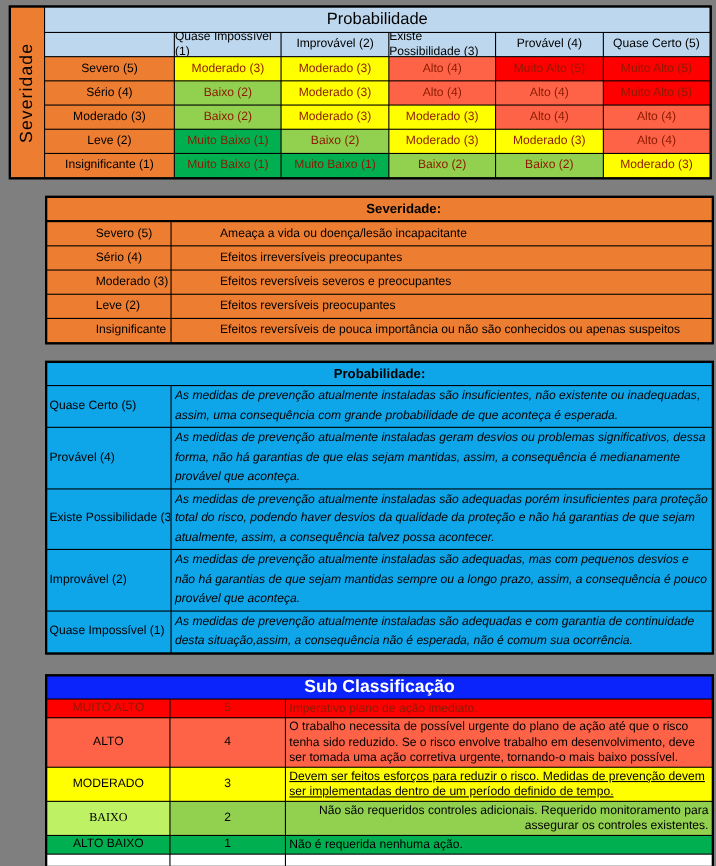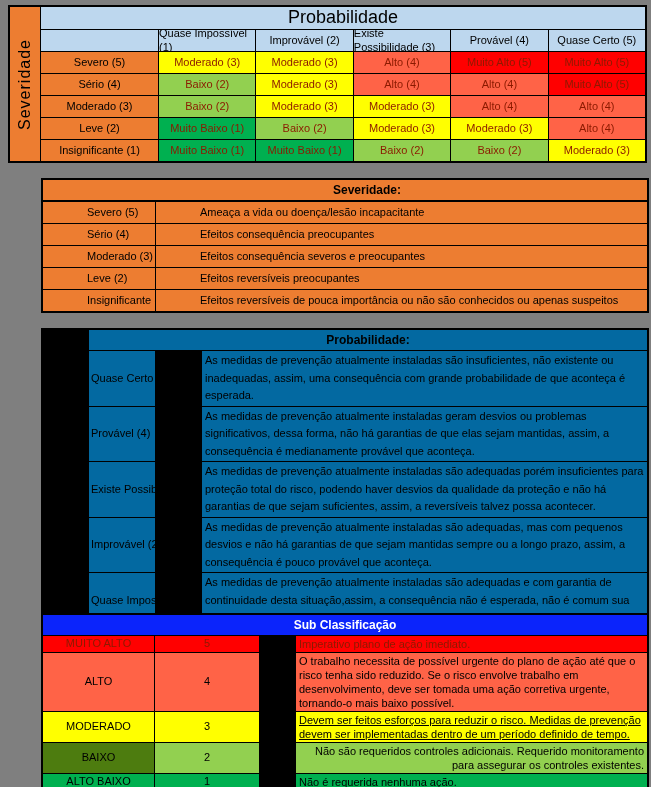--- a/index.html
+++ b/index.html
@@ -37,64 +37,63 @@
   .m-side {
     grid-column: 1; grid-row: 1 / span 7;
     background: #ED7D31;
   }
   .m-side span {
     writing-mode: vertical-rl;
     transform: rotate(180deg);
     font-size: 16px;
     letter-spacing: 1px;
   }
-  .m-title { grid-column: 2 / span 6; background: #BDD7EE; font-size: 18px; }
+  .m-title { grid-column: 2 / span 6; background: #BDD7EE; font-size: 15px; }
   .m-corner { background: #BDD7EE; }
   .m-colhead { background: #BDD7EE; }
   .m-rowlabel { background: #ED7D31; }
   .m-cell { color: #8B1A00; }
 
   
   .deftable {
     left: 41px; width: 608px;
     grid-template-columns: 112px 1fr;
   }
   .sevtable { top: 178px; grid-auto-rows: 21px; }
   .probtable { top: 328px; }
   .t-title {
     grid-column: 1 / span 2;
     height: 20px;
     font-weight: bold;
     font-size: 12px;
   }
   .t-label { justify-content: flex-start; padding: 0 2px; white-space: nowrap; }
   .t-desc  { justify-content: flex-start; padding: 1px 3px; }
-  .probtable .t-desc { line-height: 17.5px; }
+  .probtable .t-desc { line-height: 17.5px; font-style: italic; }
   .orange-bg { background: #ED7D31; padding-left: 44px; }
-  .blue-bg { background: #0369a1; margin-left: 46px; }
+  .blue-bg { background: #0ea5e9; }
 
   
   .subtable {
     left: 41px; top: 613px; width: 608px;
     grid-template-columns: 111px 104px 1fr;
   }
   .sub-title {
     grid-column: 1 / span 3;
     height: 20px;
     background: #0B24FB;
     color: #fff;
     font-weight: bold;
-    font-size: 12px;
+    font-size: 16px;
   }
   .s-desc {
     justify-content: flex-start;
     padding: 1px 3px;
     line-height: 14px;
     min-height: 15px;
-    margin-left: 36px;
   }
 </style>
 </head>
 <body>
 
 <div class="tbl matrix">
   <div class="cell m-side">
     <span>Severidade</span>
   </div>
   <div class="cell m-title">Probabilidade</div>
@@ -167,26 +166,26 @@
   <div class="each">
     
   <div class="each">
       <div class="each">
         <div class="cell t-label orange-bg">Severo (5)</div>
         <div class="cell t-desc orange-bg">Ameaça a vida ou doença/lesão incapacitante</div>
       </div>
     </div><div class="each">
       <div class="each">
         <div class="cell t-label orange-bg">Sério (4)</div>
-        <div class="cell t-desc orange-bg">Efeitos consequência preocupantes</div>
+        <div class="cell t-desc orange-bg">Efeitos irreversíveis preocupantes</div>
       </div>
     </div><div class="each">
       <div class="each">
         <div class="cell t-label orange-bg">Moderado (3)</div>
-        <div class="cell t-desc orange-bg">Efeitos consequência severos e preocupantes</div>
+        <div class="cell t-desc orange-bg">Efeitos reversíveis severos e preocupantes</div>
       </div>
     </div><div class="each">
       <div class="each">
         <div class="cell t-label orange-bg">Leve (2)</div>
         <div class="cell t-desc orange-bg">Efeitos reversíveis preocupantes</div>
       </div>
     </div><div class="each">
       <div class="each">
         <div class="cell t-label orange-bg">Insignificante (1)</div>
         <div class="cell t-desc orange-bg">Efeitos reversíveis de pouca importância ou não são conhecidos ou apenas suspeitos</div>
@@ -204,21 +203,21 @@
         <div class="cell t-desc blue-bg">As medidas de prevenção atualmente instaladas são insuficientes, não existente ou inadequadas, assim, uma consequência com grande probabilidade de que aconteça  é esperada.</div>
       </div>
     </div><div class="each">
       <div class="each">
         <div class="cell t-label blue-bg">Provável (4)</div>
         <div class="cell t-desc blue-bg">As medidas de prevenção atualmente instaladas geram desvios ou problemas significativos, dessa forma, não há garantias de que elas sejam mantidas, assim, a consequência é medianamente provável que aconteça.</div>
       </div>
     </div><div class="each">
       <div class="each">
         <div class="cell t-label blue-bg">Existe Possibilidade (3)</div>
-        <div class="cell t-desc blue-bg">As medidas de prevenção atualmente instaladas são adequadas porém insuficientes para proteção total do risco, podendo haver desvios da qualidade da proteção e não há garantias de que sejam suficientes, assim, a reversíveis talvez possa acontecer.</div>
+        <div class="cell t-desc blue-bg">As medidas de prevenção atualmente instaladas são adequadas porém insuficientes para proteção total do risco, podendo haver desvios da qualidade da proteção e não há garantias de que sejam atualmente, assim, a consequência talvez possa acontecer.</div>
       </div>
     </div><div class="each">
       <div class="each">
         <div class="cell t-label blue-bg">Improvável (2)</div>
         <div class="cell t-desc blue-bg">As medidas de prevenção atualmente instaladas são adequadas, mas com pequenos desvios e não há garantias de que sejam mantidas sempre ou a longo prazo, assim, a consequência é pouco provável que aconteça.</div>
       </div>
     </div><div class="each">
       <div class="each">
         <div class="cell t-label blue-bg">Quase Impossível (1)</div>
         <div class="cell t-desc blue-bg">As medidas de prevenção atualmente instaladas são adequadas e com garantia de continuidade desta situação,assim, a consequência não é esperada, não é comum sua ocorrência.</div>
@@ -243,21 +242,21 @@
         <div class="cell s-desc" style="background: rgb(255, 99, 71); color: rgb(0, 0, 0);">O trabalho necessita de possível urgente do plano de ação até que o risco tenha sido reduzido. Se o risco envolve trabalho em desenvolvimento, deve ser tomada uma ação corretiva urgente, tornando-o mais baixo possível.</div>
       </div>
     </div><div class="each">
       <div class="each">
         <div class="cell s-name" style="background: rgb(255, 255, 0); color: rgb(0, 0, 0);">MODERADO</div>
         <div class="cell s-value" style="background: rgb(255, 255, 0); color: rgb(0, 0, 0);">3</div>
         <div class="cell s-desc" style="background: rgb(255, 255, 0); color: rgb(0, 0, 0); text-decoration: underline;">Devem ser feitos esforços para reduzir o risco. Medidas de prevenção devem ser implementadas dentro de um período definido de tempo.</div>
       </div>
     </div><div class="each">
       <div class="each">
-        <div class="cell s-name" style="background: #4d7c0f; color: rgb(0, 0, 0);">BAIXO</div>
+        <div class="cell s-name" style="background: #bef264; color: rgb(0, 0, 0); font-family: Liberation Serif, serif;">BAIXO</div>
         <div class="cell s-value" style="background: rgb(146, 208, 80); color: rgb(0, 0, 0);">2</div>
         <div class="cell s-desc" style="background: rgb(146, 208, 80); color: rgb(0, 0, 0); text-align: right;">Não são requeridos controles adicionais. Requerido monitoramento para assegurar os controles existentes.</div>
       </div>
     </div><div class="each">
       <div class="each">
         <div class="cell s-name" style="background: rgb(0, 176, 80); color: rgb(0, 0, 0);">ALTO BAIXO</div>
         <div class="cell s-value" style="background: rgb(0, 176, 80); color: rgb(0, 0, 0);">1</div>
         <div class="cell s-desc" style="background: rgb(0, 176, 80); color: rgb(0, 0, 0);">Não é requerida nenhuma ação.</div>
       </div>
     </div><div class="each">

